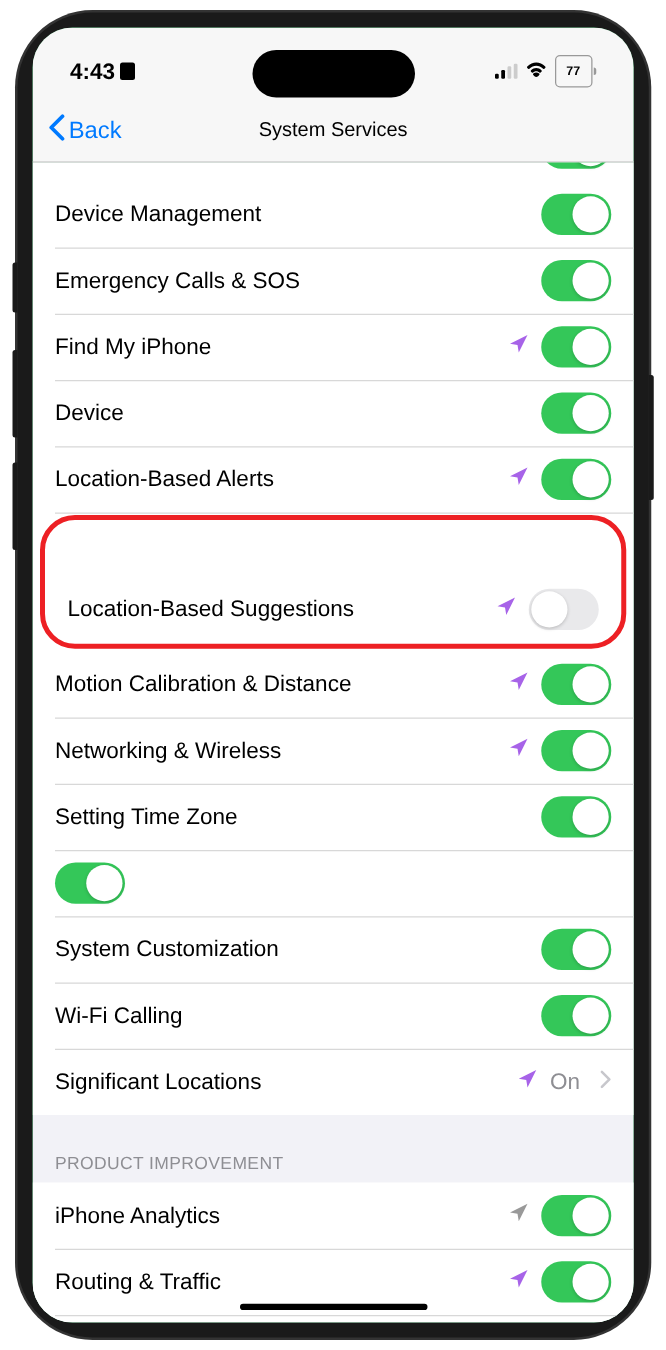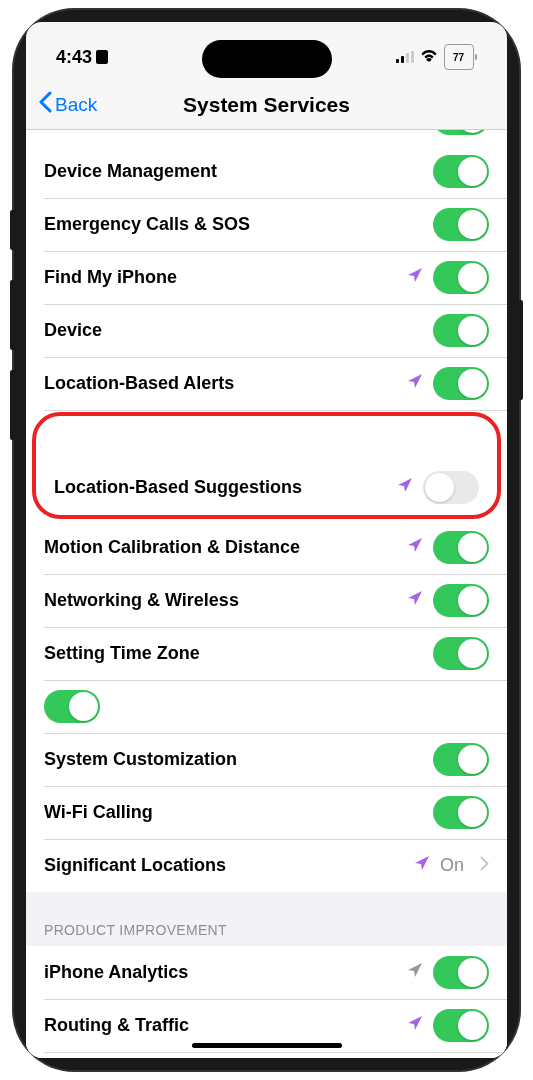--- a/index.html
+++ b/index.html
@@ -54,21 +54,21 @@
       top: 290px;
       width: 4px;
       height: 100px;
       background: #1a1a1a;
       border-radius: 0 2px 2px 0;
     }
     .screen {
       width: 100%;
       height: 100%;
       background: #15803d;
-      border-radius: 16px;
+      border-radius: 32px;
       overflow: hidden;
       position: relative;
     }
     .dynamic-island {
       position: absolute;
       top: 18px;
       left: 50%;
       transform: translateX(-50%);
       width: 130px;
       height: 38px;
@@ -158,22 +158,22 @@
       align-items: center;
       color: #007aff;
       font-size: 19px;
       gap: 3px;
     }
     .back-chevron svg { width: 14px; height: 22px; }
     .nav-title {
       position: absolute;
       left: 50%;
       transform: translateX(-50%);
-      font-size: 21px;
-      font-weight: 700;
+      font-size: 16px;
+      font-weight: 400;
     }
     .content {
       height: calc(100% - 108px);
       overflow: hidden;
       background: #f2f2f7;
     }
     .settings-group {
       background: #fff;
       margin-top: -10px;
     }
@@ -190,21 +190,20 @@
       left: 18px;
       right: 0;
       bottom: 0;
       height: 0.5px;
       background: #d8d8d8;
     }
     .row-label {
       flex: 1;
       font-size: 18px;
       color: #000;
-      font-weight: bold;
     }
     .row-right {
       display: flex;
       align-items: center;
       gap: 10px;
     }
     .location-arrow {
       color: #a763e8;
       font-size: 18px;
     }

